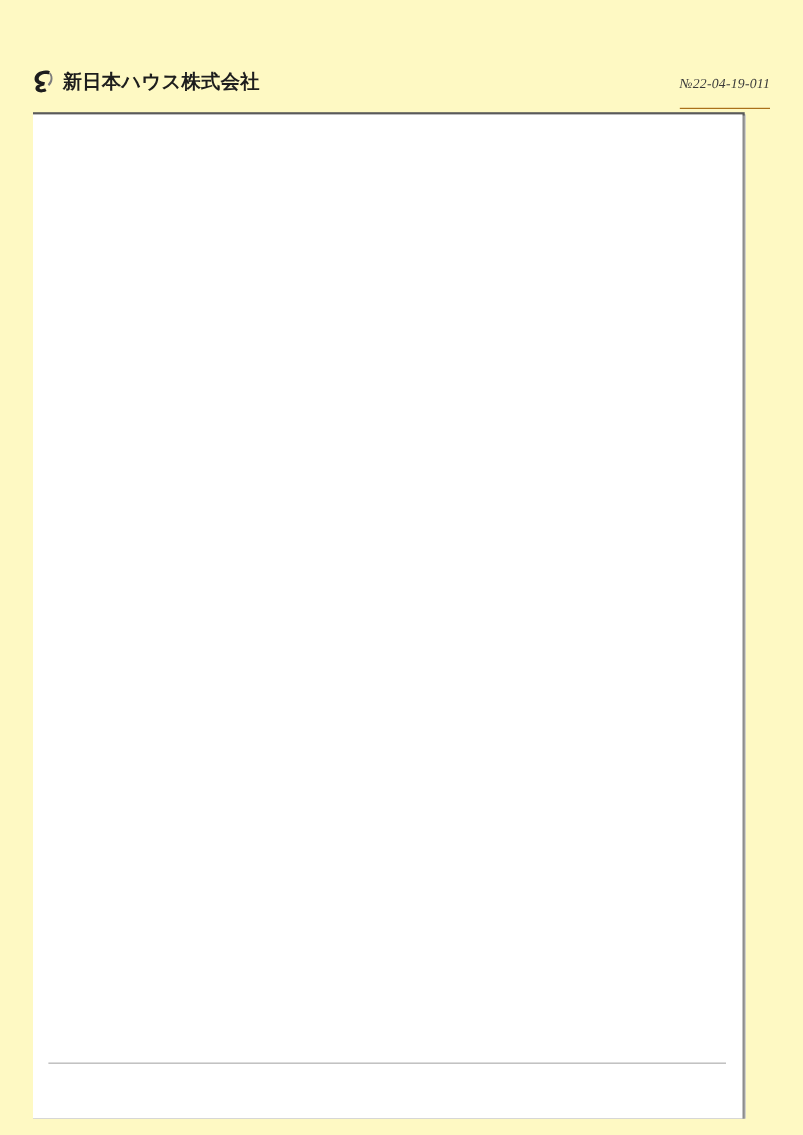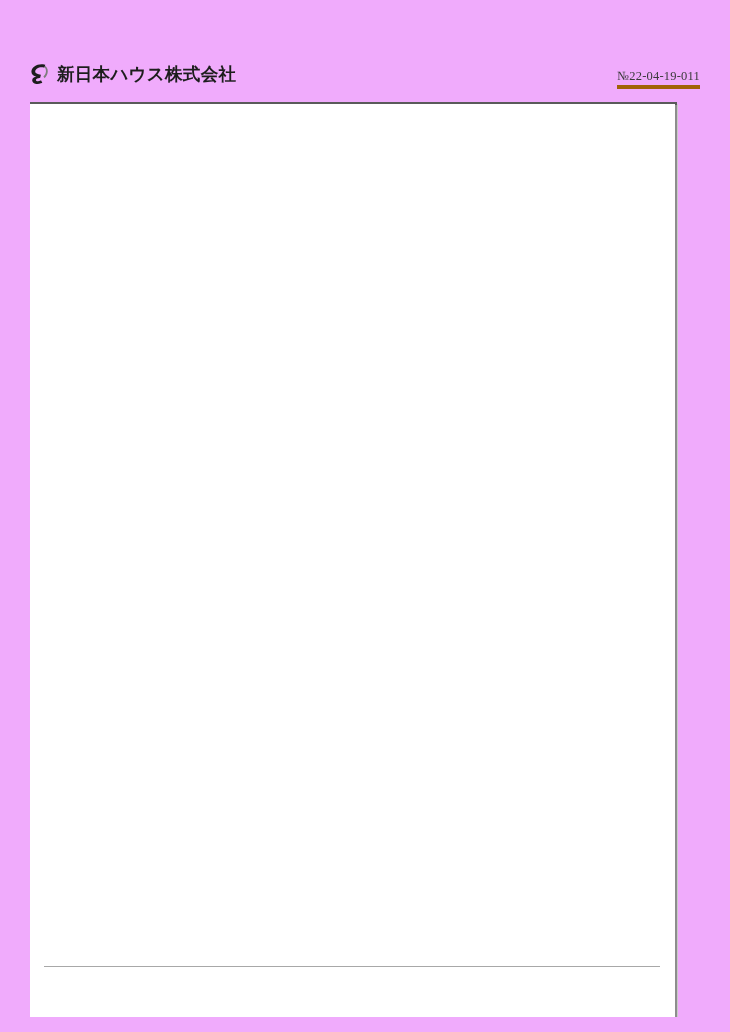--- a/index.html
+++ b/index.html
@@ -15,21 +15,21 @@
     font-family: "Liberation Serif", "DejaVu Serif", serif;
     color: #2b2b2b;
     overflow: hidden;
   }
 
   
   .scan-sheet {
     position: absolute;
     left: 0; top: 0;
     width: 730px; height: 1032px;
-    background: #f0abfc;
+    background: #fef9c3;
   }
 
   
   .letterhead {
     position: absolute;
     left: 28px; top: 62px;
     width: 674px; height: 34px;
   }
   .brand {
     position: absolute;
@@ -52,23 +52,24 @@
     color: #1d1d1d;
     white-space: nowrap;
   }
   .doc-no {
     position: absolute;
     right: 2px; top: 7px;
     font-family: "Liberation Serif", serif;
     font-size: 12.5px;
     letter-spacing: 0.2px;
     color: #3a3a3a;
-    border-bottom: 4px solid #a16207;
-    padding-bottom: 1px;
-    white-space: nowrap;
+    border-bottom: 1px solid #a16207;
+    padding-bottom: 14px;
+    white-space: nowrap;
+    font-style: italic;
   }
 
   
   .form-frame {
     position: absolute;
     left: 30px; top: 104px;
     width: 645px; height: 913px;
     border: 1px solid #4a4a4a;
     box-shadow: 2px 0 0 #8d8d8d, 3px 0 0 #c9c9c9;
     background: #fff;

